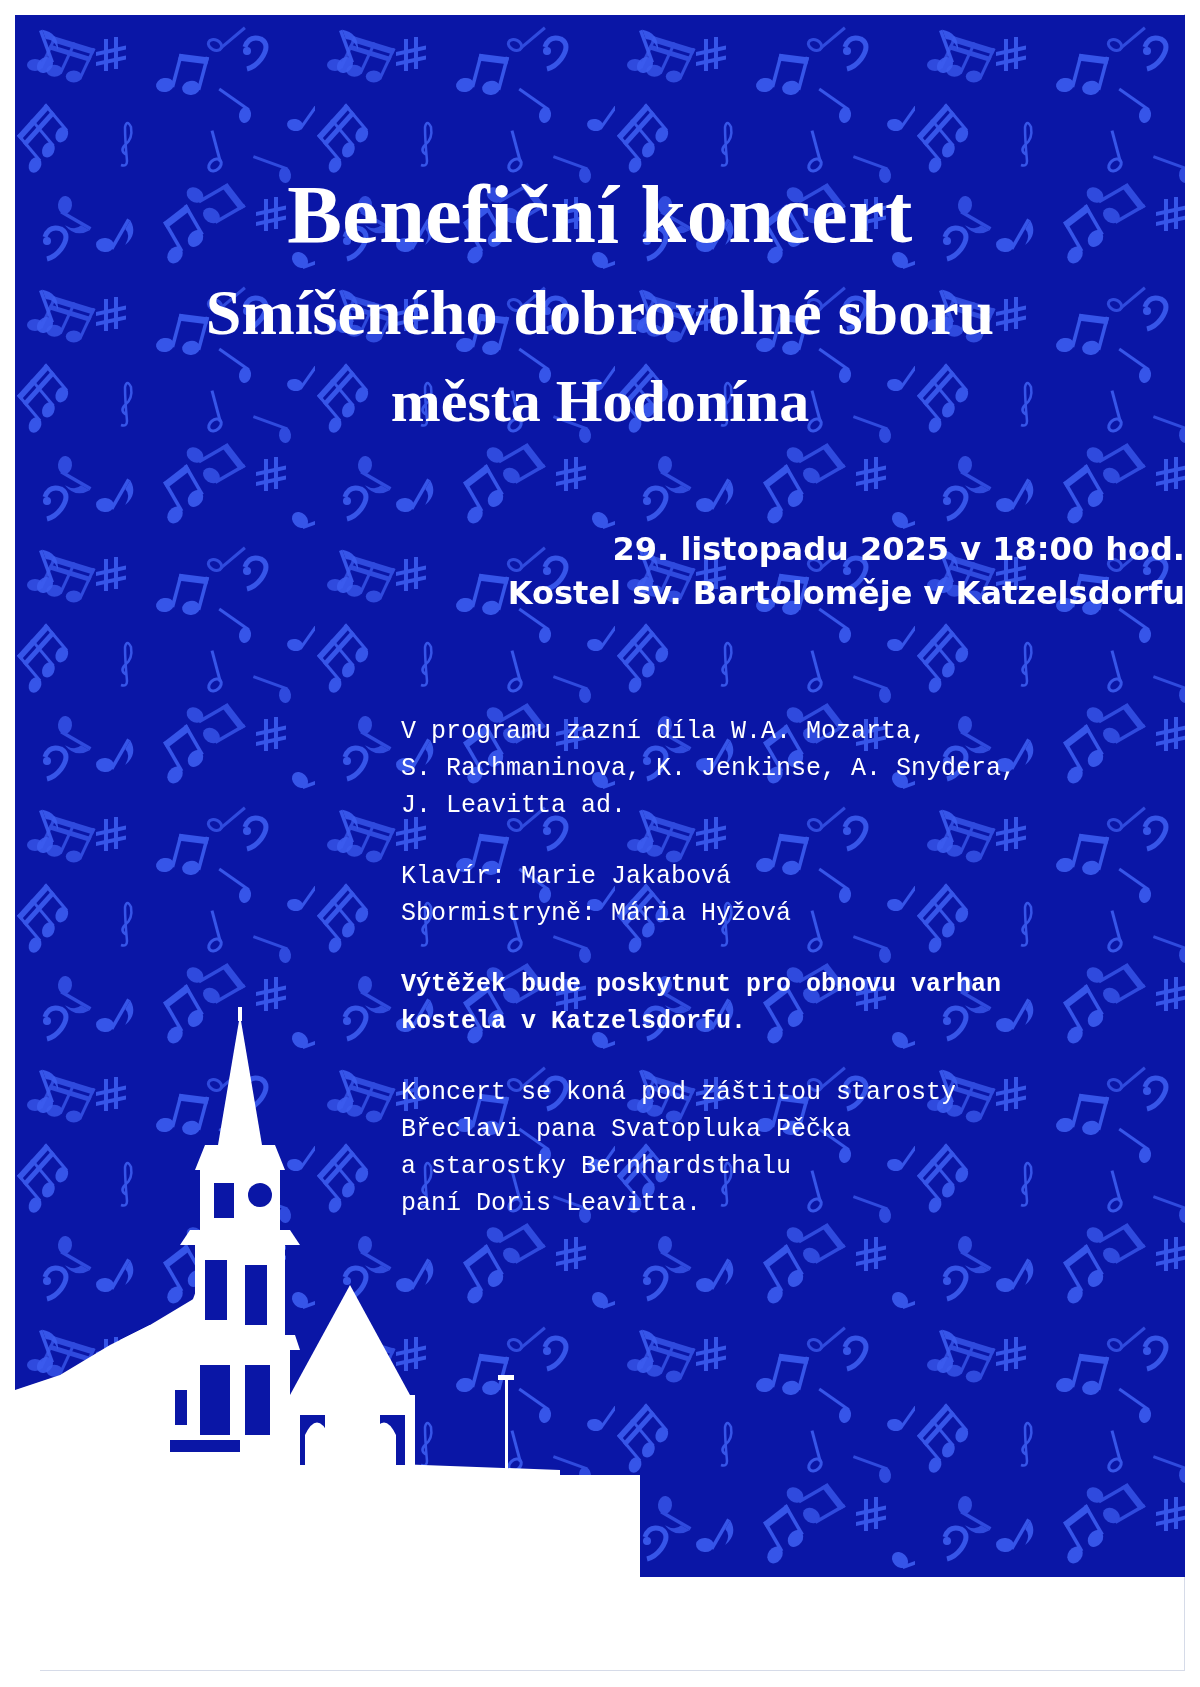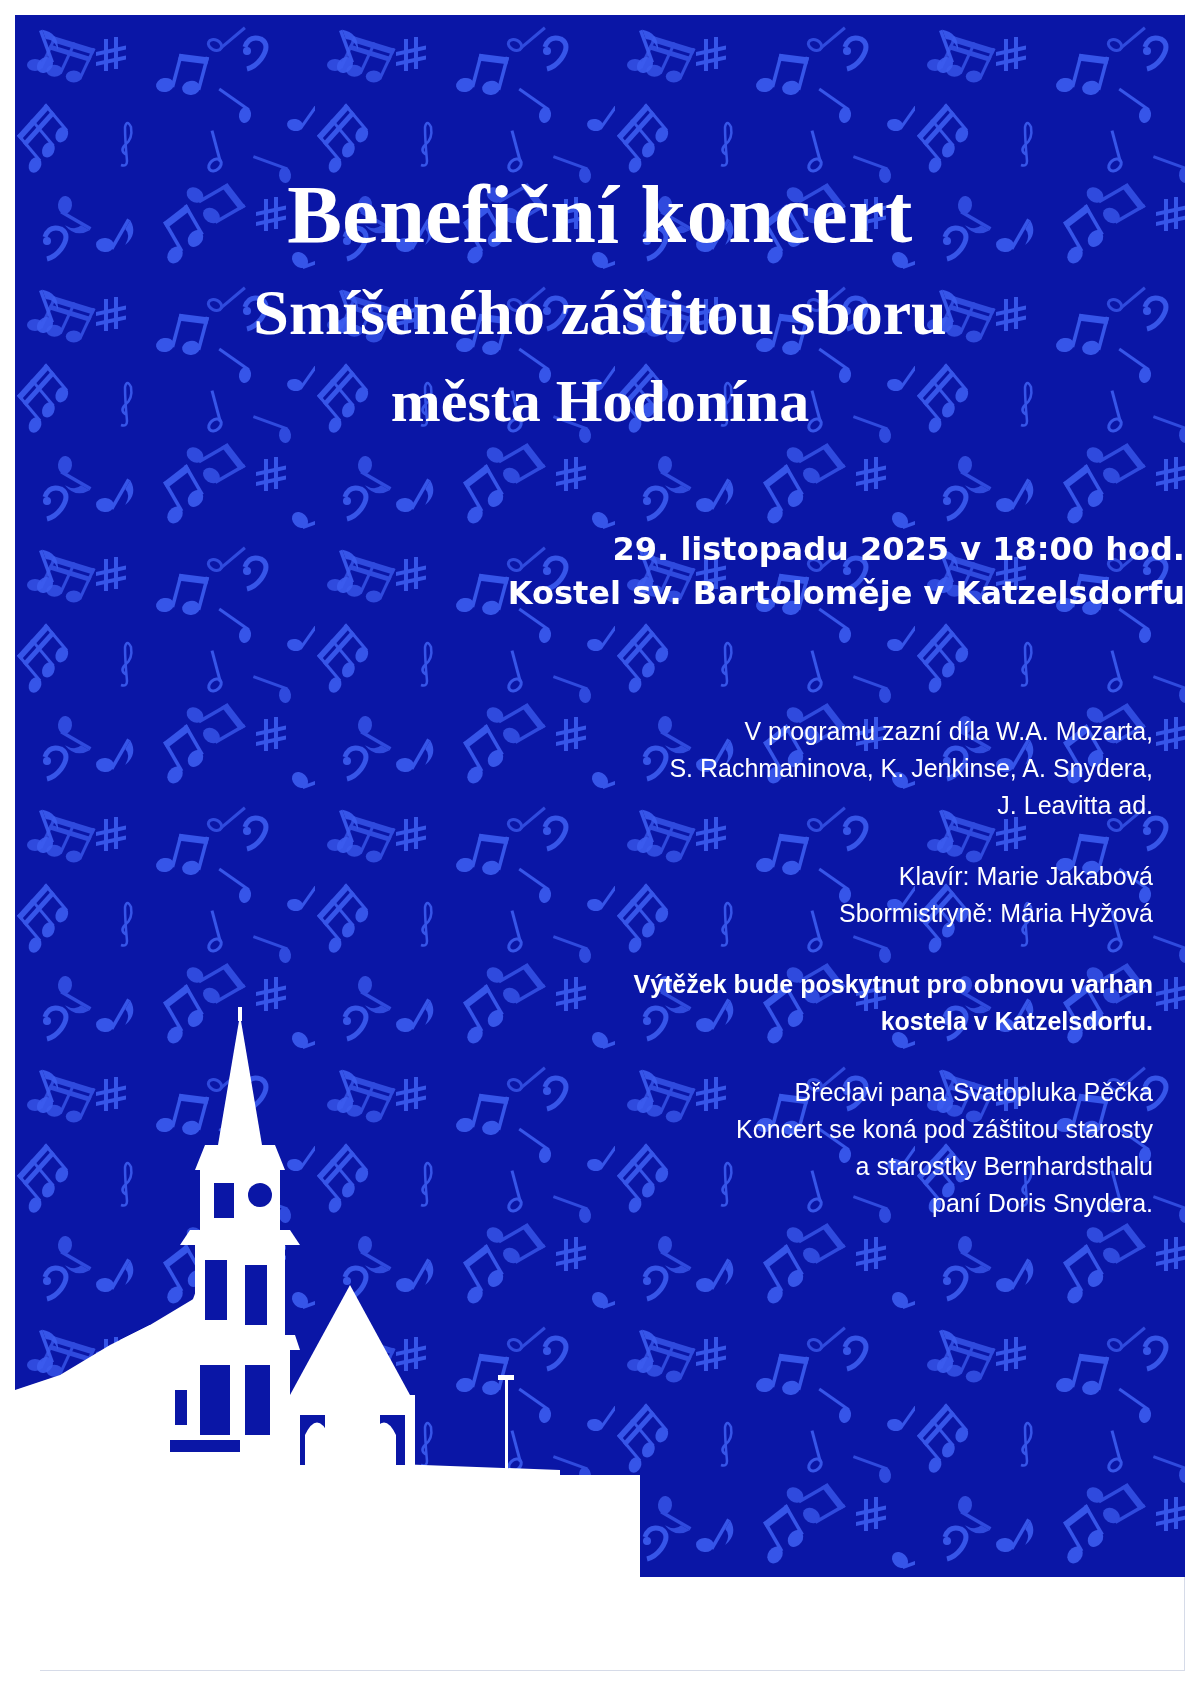--- a/index.html
+++ b/index.html
@@ -32,24 +32,24 @@
     .title-line-3 { font-size: 60px; line-height: 88px; }
 
     .date-block {
       position: absolute; left: 0; top: 512px; width: 1170px;
       text-align: right; color: #ffffff;
       font-family: "DejaVu Sans", "Liberation Sans", sans-serif;
       font-weight: bold; font-size: 32px; line-height: 44px;
     }
 
     .body-block {
-      position: absolute; left: 418px; top: 698px; width: 720px;
+      position: absolute; left: 386px; top: 698px; width: 720px;
       color: #ffffff;
-      font-family: Liberation Sans, sans-serif;
-      font-size: 25px; line-height: 37px; text-align: right;
+      font-family: Liberation Mono, monospace;
+      font-size: 25px; line-height: 37px;
     }
     .para { margin: 0 0 34px 0; }
     .para .ln { display: block; white-space: nowrap; }
     .para.bold { font-weight: bold; }
 
     .church { position: absolute; left: 0; top: 995px; width: 640px; height: 600px; }
   </style>
 </head>
 <body>
 
@@ -126,21 +126,21 @@
           <use href="#hn" x="60" y="170" transform="rotate(50 60 170)"></use>
           <use href="#n3" x="180" y="190" transform="rotate(25 180 190)"></use>
         </pattern>
       </defs>
       <rect width="100%" height="100%" fill="url(#notesPat)" opacity="0.9"></rect>
       <rect width="100%" height="100%" fill="url(#notesPat2)" opacity="0.75"></rect>
     </svg>
 
     <div class="title-block">
       <div class="title-line-1">Benefiční koncert</div>
-      <div class="title-line-2">Smíšeného záštitou sboru</div>
+      <div class="title-line-2">Smíšeného dobrovolné sboru</div>
       <div class="title-line-3">města Hodonína</div>
     </div>
 
     <div class="date-block">
       <div>29. listopadu 2025 v 18:00 hod.</div>
       <div>Kostel sv. Bartoloměje v Katzelsdorfu</div>
     </div>
 
     <div class="body-block">
       <p class="para">
@@ -150,24 +150,24 @@
       </p>
       <p class="para">
         <span class="ln">Klavír: Marie Jakabová</span>
         <span class="ln">Sbormistryně: Mária Hyžová</span>
       </p>
       <p class="para bold">
         <span class="ln">Výtěžek bude poskytnut pro obnovu varhan</span>
         <span class="ln">kostela v Katzelsdorfu.</span>
       </p>
       <p class="para">
+        <span class="ln">Koncert se koná pod záštitou starosty</span>
         <span class="ln">Břeclavi pana Svatopluka Pěčka</span>
-        <span class="ln">Koncert se koná pod záštitou starosty</span>
         <span class="ln">a starostky Bernhardsthalu</span>
-        <span class="ln">paní Doris Snydera.</span>
+        <span class="ln">paní Doris Leavitta.</span>
       </p>
     </div>
   </div>
 
   <svg class="church" viewBox="0 0 640 600" xmlns="http://www.w3.org/2000/svg">
     <g fill="#ffffff">
 
       <path d="M15 395 L60 380 L110 350 L150 330 L200 300 L240 420 L330 470 L470 475 L560 480 L640 480 L640 600 L15 600 Z"></path>
 
       <polygon points="240,20 262,150 218,150"></polygon>

